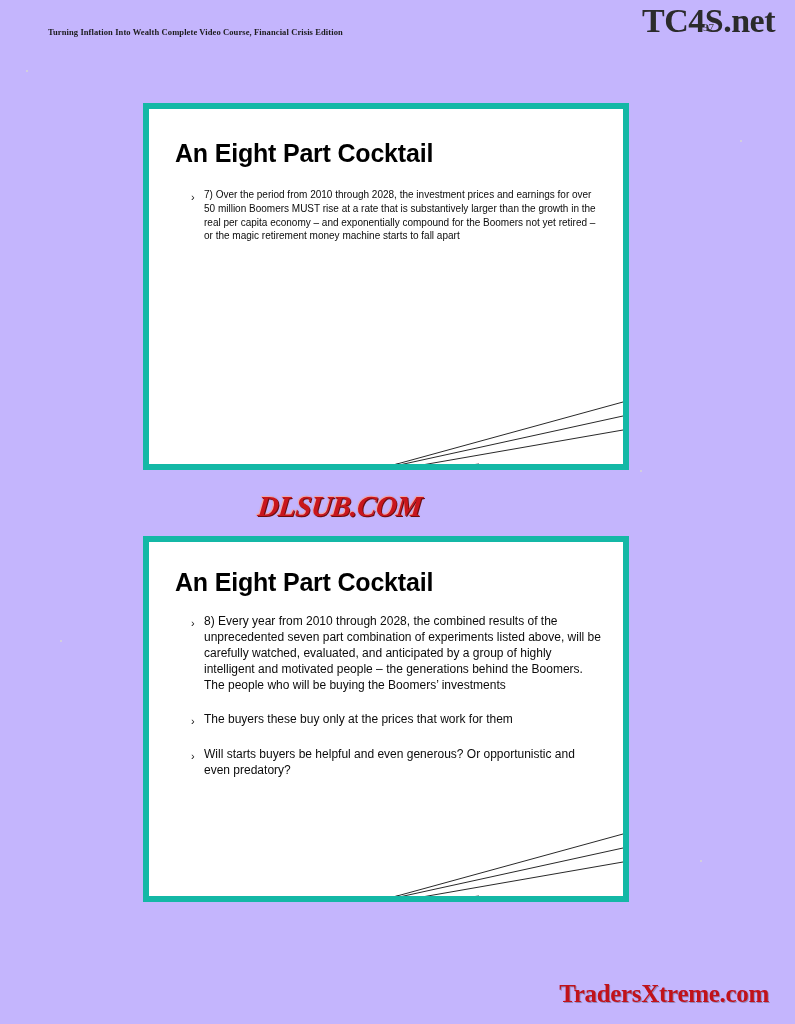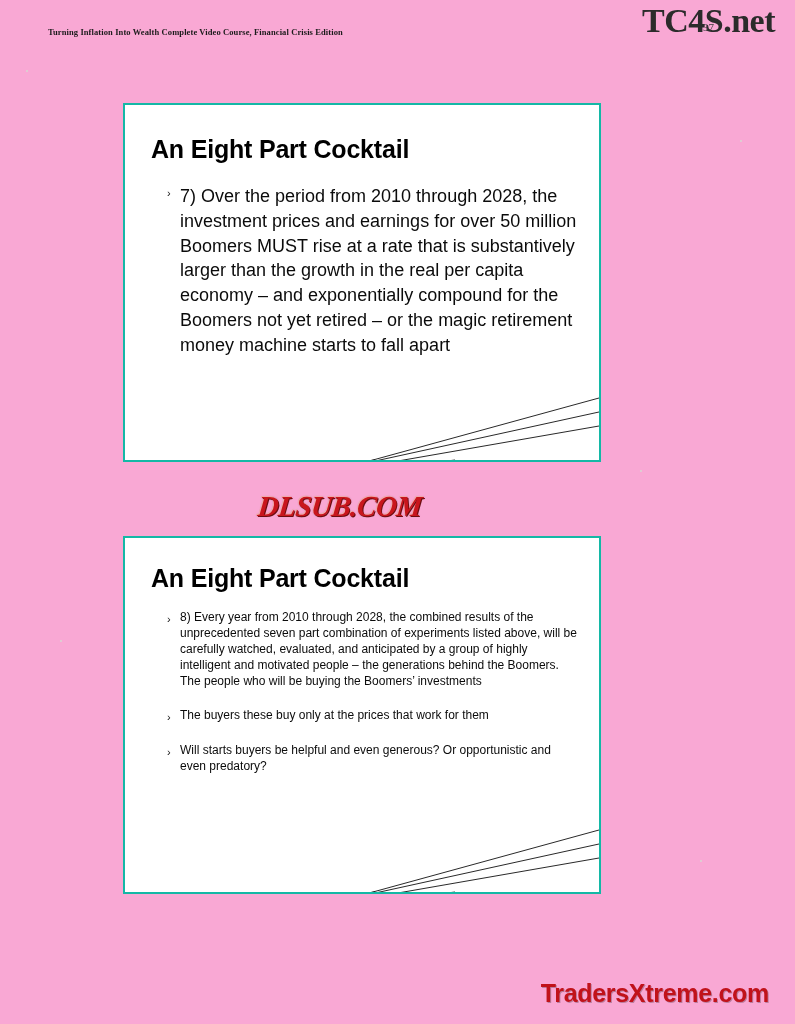--- a/index.html
+++ b/index.html
@@ -10,21 +10,21 @@
     width: 795px;
     height: 1024px;
     background: #ffffff;
     font-family: "Liberation Sans", sans-serif;
     position: relative;
     overflow: hidden;
   }
   .page {
     position: absolute;
     inset: 0;
-    background: #f9a8d4;
+    background: #c4b5fd;
   }
   
   .header-line {
     position: absolute;
     top: 27px;
     left: 48px;
     font-family: "Liberation Serif", serif;
     font-weight: bold;
     font-size: 8.5px;
     letter-spacing: 0.1px;
@@ -46,23 +46,24 @@
     position: absolute;
     top: 21px;
     right: 81px;
     font-family: "Liberation Serif", serif;
     font-size: 11px;
     color: #3a3a3a;
   }
   
   .slide {
     position: absolute;
-    border: 2px solid #14b8a6;
+    border: 6px solid #14b8a6;
     background: #ffffff;
     overflow: hidden;
+    margin-left: 20px;
   }
   #slide-1 {
     left: 123px;
     top: 103px;
     width: 474px;
     height: 355px;
   }
   #slide-2 {
     left: 123px;
     top: 536px;
@@ -100,21 +101,21 @@
     font-size: 11px;
     color: #111;
     line-height: 1.35;
     padding-top: 2px;
   }
   .bullet-text {
     flex: 1 1 auto;
     color: #0b0b0b;
   }
   #slide-1 .bullet-text {
-    font-size: 18px;
+    font-size: 10px;
     line-height: 1.38;
   }
   #slide-2 .bullet-text {
     font-size: 12px;
     line-height: 1.33;
   }
   #slide-2 .bullet { margin-bottom: 18px; }
 
   
   .swoosh {
@@ -139,21 +140,21 @@
     text-shadow:
       1px 1px 0 #6b0d10,
       -1px -1px 0 #f0a9ab,
       0 0 2px rgba(0,0,0,0.35);
     transform: skewX(-6deg);
   }
   .footer-brand {
     position: absolute;
     right: 26px;
     bottom: 16px;
-    font-family: Liberation Sans, sans-serif;
+    font-family: Liberation Serif, serif;
     font-weight: bold;
     font-size: 25px;
     color: #c1121a;
     letter-spacing: -0.3px;
     text-shadow: 1px 1px 0 rgba(0,0,0,0.25);
   }
   
   .speckle {
     position: absolute;
     width: 2px;

